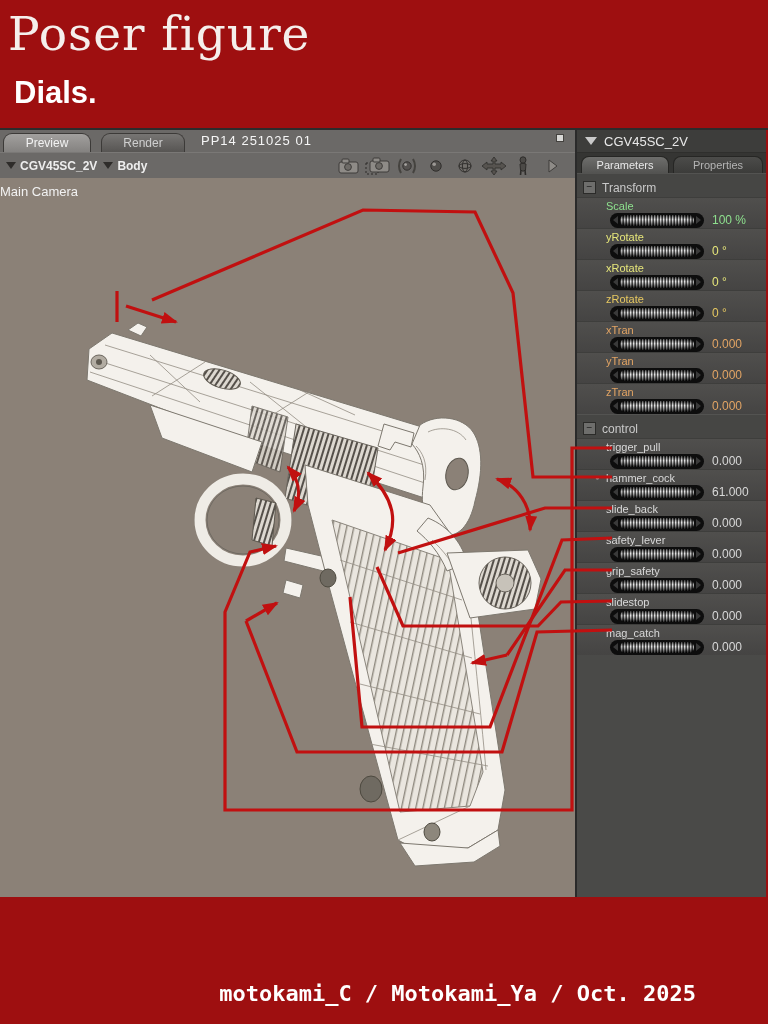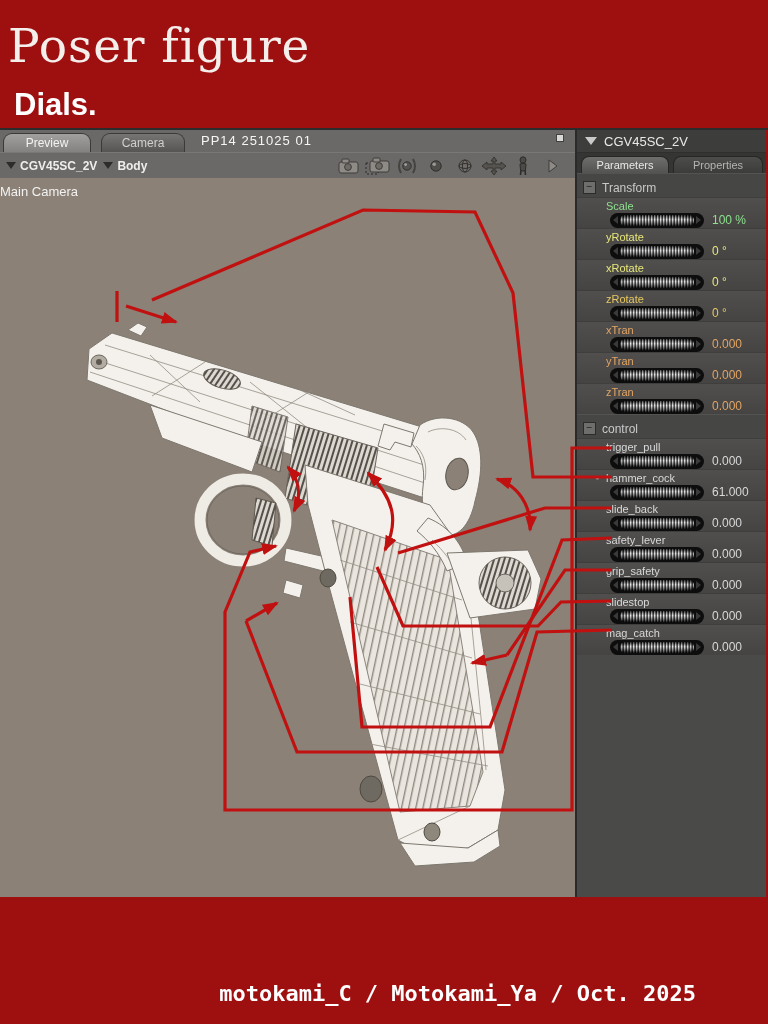--- a/index.html
+++ b/index.html
@@ -1,20 +1,20 @@
 <!DOCTYPE html>
 <html><head>
 <meta charset="utf-8">
 <style>
   html,body{margin:0;padding:0;}
   body{width:768px;height:1024px;overflow:hidden;position:relative;
        font-family:"Liberation Sans", sans-serif;background:#9e0f10;}
 
   
-  .banner{position:absolute;left:0;top:12px;width:768px;height:100px;background:#9e0f10;}
+  .banner{position:absolute;left:0;top:0;width:768px;height:100px;background:#9e0f10;}
   .banner h1{margin:0;padding:6px 0 0 8px;font-family:"DejaVu Serif", serif;
              font-weight:400;font-size:47px;color:#f5efec;letter-spacing:1px;}
   .banner .subtitle{margin:14px 0 0 14px;font-size:31px;font-weight:bold;color:#ffffff;}
 
   
   .app{position:absolute;left:0;top:128px;width:768px;height:769px;display:flex;
        border-top:2px solid #2c2c2c;box-sizing:border-box;}
   .left{width:577px;display:flex;flex-direction:column;border-right:2px solid #2a2a2a;box-sizing:border-box;}
 
   .tabbar{height:22px;background:#6b6967;display:flex;align-items:flex-end;position:relative;}
@@ -88,21 +88,21 @@
 <div class="banner">
   <h1>Poser figure</h1>
   <div class="subtitle">Dials.</div>
 </div>
 
 <div class="app">
   <div class="left">
 
     <div class="tabbar">
       <div class="ltab active">Preview</div>
-      <div class="ltab inactive">Camera</div>
+      <div class="ltab inactive">Render</div>
       <div class="doc-title">PP14 251025 01</div>
       <div class="corner-dot"></div>
     </div>
 
     <div class="toolbar">
       <div class="dropdown">
         <span class="tri"></span>
         <span>CGV45SC_2V</span>
       </div>
       <div class="dropdown">

